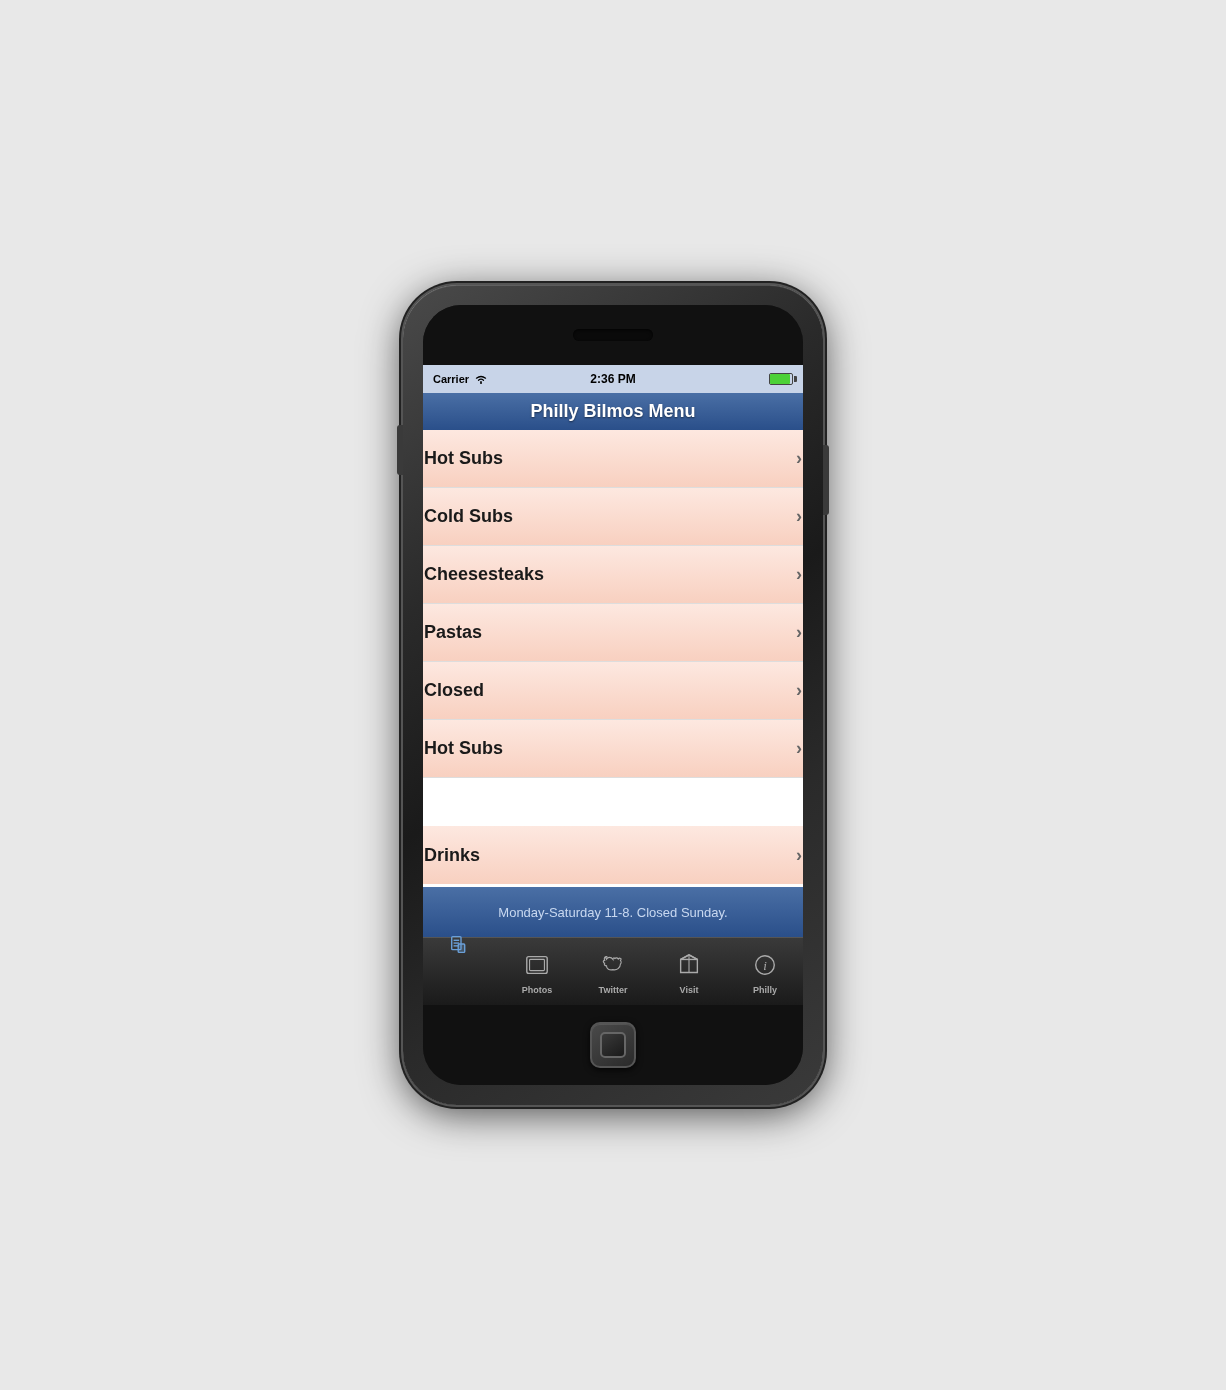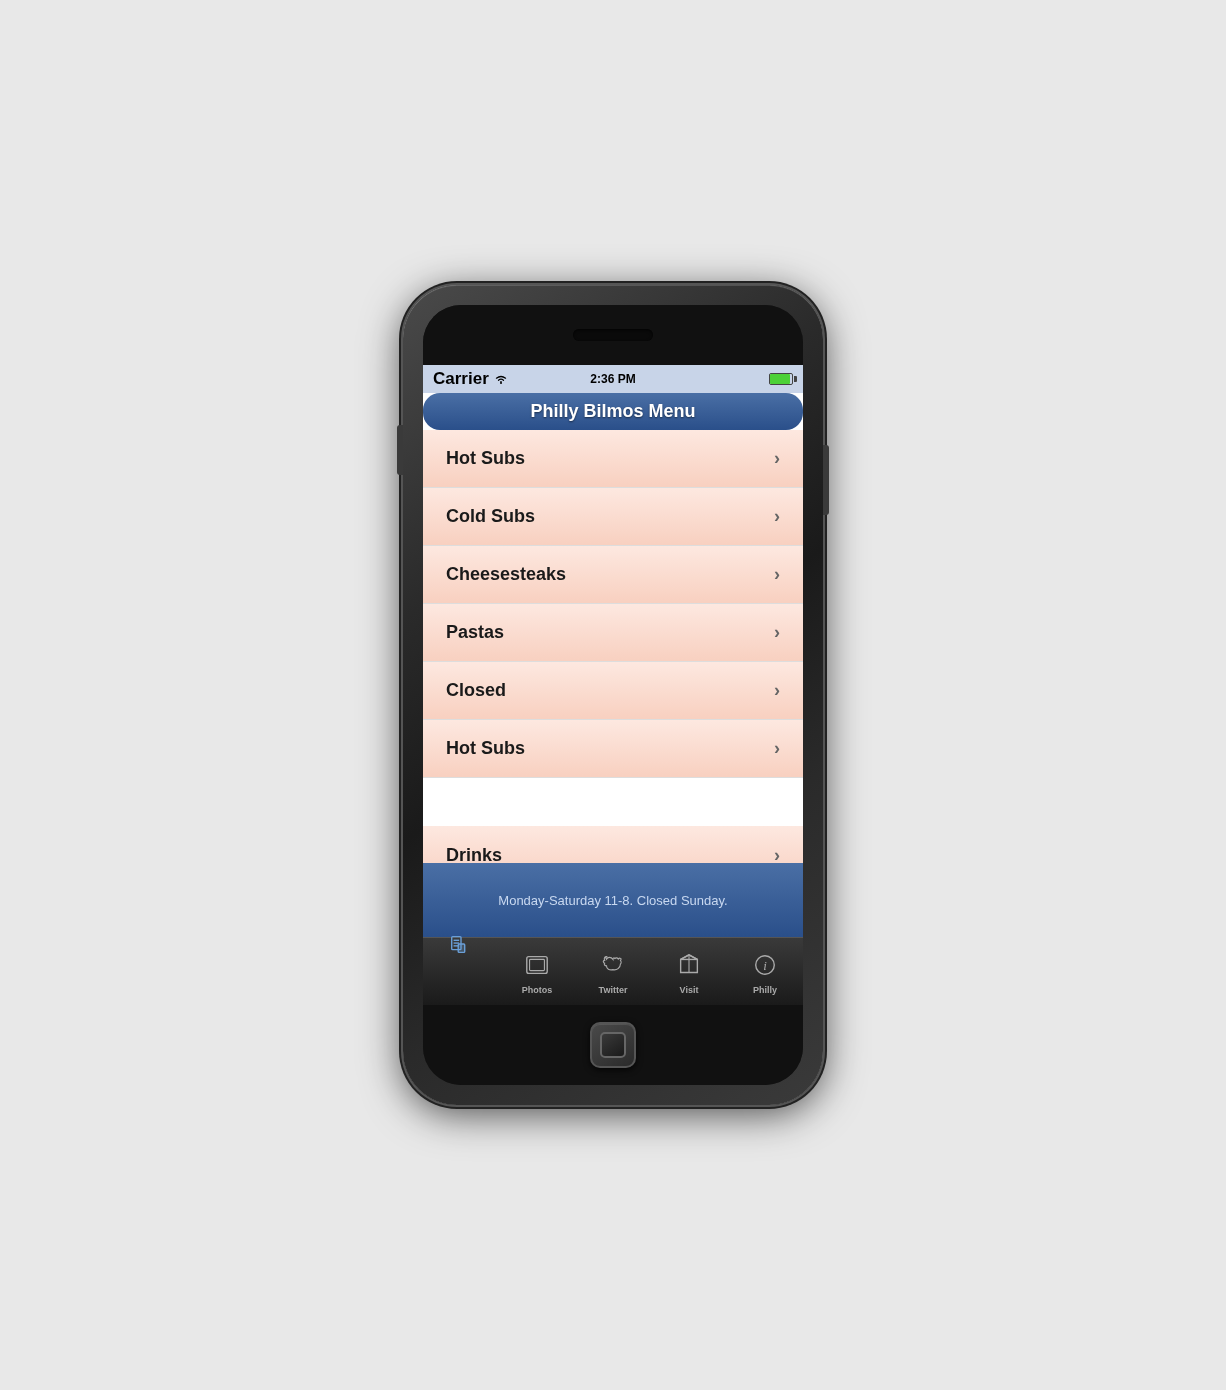--- a/index.html
+++ b/index.html
@@ -71,21 +71,21 @@
       background: #c8d4e8;
       display: flex;
       align-items: center;
       justify-content: space-between;
       padding: 4px 10px;
       height: 28px;
       flex-shrink: 0;
     }
 
     .status-left {
-      font-size: 17px;
+      font-size: 11px;
       font-weight: 600;
       color: #000;
       display: flex;
       align-items: center;
       gap: 5px;
     }
 
     .wifi-icon {
       display: inline-block;
       width: 14px;
@@ -135,42 +135,41 @@
       background: #4cd137;
       border-radius: 1px;
     }
 
     
     .nav-bar {
       background: linear-gradient(to bottom, #4a6fa5 0%, #2a4f8a 100%);
       padding: 8px 10px;
       text-align: center;
       flex-shrink: 0;
-      border-radius: 17px;
     }
 
     .nav-title {
       color: white;
       font-size: 18px;
       font-weight: bold;
       text-shadow: 0 1px 2px rgba(0,0,0,0.5);
     }
 
     
     .menu-list {
       flex: 1;
       overflow-y: auto;
       background: white;
     }
 
     .menu-item {
       display: flex;
       align-items: center;
       justify-content: space-between;
-      padding: 0 23px;
+      padding: 0 1px;
       height: 58px;
       background: linear-gradient(to bottom, #fde8e0 0%, #f8d0c0 100%);
       border-bottom: 1px solid #ddd;
       cursor: pointer;
     }
 
     .menu-item:last-child {
       border-bottom: none;
       margin-top: 48px;
     }
@@ -183,21 +182,21 @@
 
     .chevron {
       color: #666;
       font-size: 18px;
       font-weight: bold;
     }
 
     
     .hours-footer {
       background: linear-gradient(to bottom, #4a6fa5 0%, #2a4f8a 100%);
-      padding: 28px 10px;
+      padding: 16px 10px;
       text-align: center;
       flex-shrink: 0;
     }
 
     .hours-text {
       color: #c8d8f0;
       font-size: 13px;
     }
 
     

